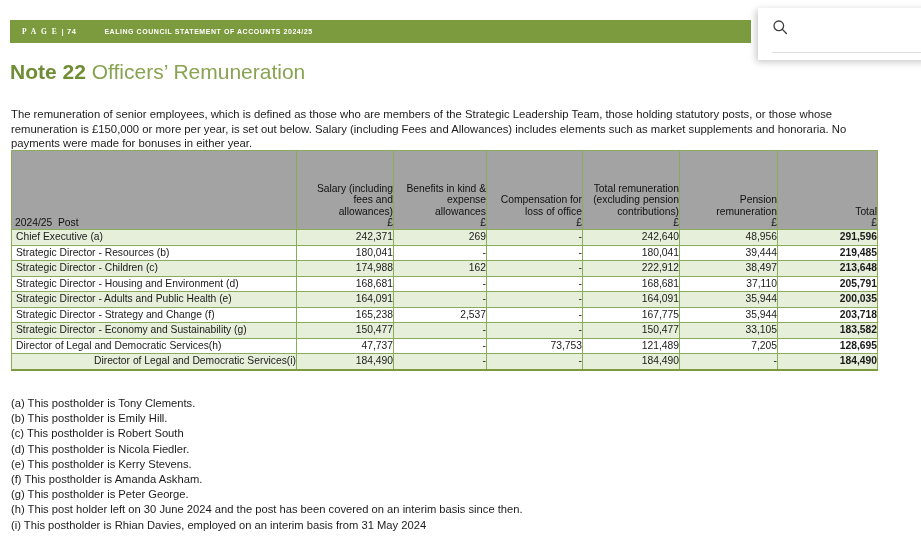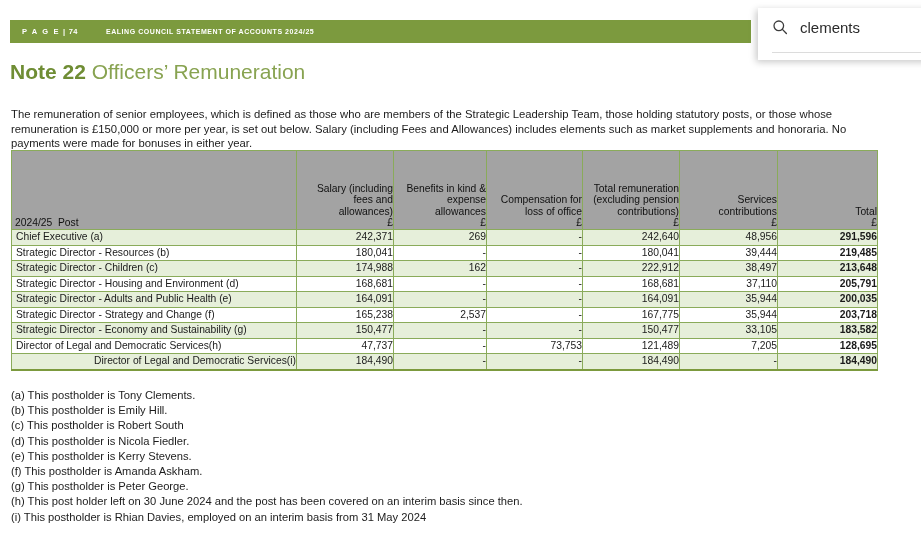--- a/index.html
+++ b/index.html
@@ -26,20 +26,21 @@
     align-items: center;
     white-space: nowrap;
     overflow: hidden;
   }
   .page-banner .pg-label {
     color: #ffffff;
     font-size: 7.5px;
     font-weight: bold;
     letter-spacing: 1.6px;
     margin-left: 12px;
+    font-family: Liberation Serif, serif;
   }
   .page-banner .pg-num {
     color: #ffffff;
     font-size: 7.5px;
     font-weight: bold;
     letter-spacing: 0.5px;
     margin-left: 3px;
   }
   .page-banner .pg-doc {
     color: #ffffff;
@@ -153,21 +154,21 @@
   }
   tbody td.num { text-align: right; }
   tbody td.total-col { font-weight: bold; }
   tbody tr.alt td { background: #e6efda; }
   tbody tr.plain td { background: #ffffff; }
   tbody tr:last-child td { border-bottom: 2px solid #7c9a3e; text-align: right; }
 
   
   .footnotes {
     position: absolute;
-    left: 11px; top: 388px;
+    left: 11px; top: 396px;
     width: 870px;
     font-size: 11.2px;
     line-height: 15.2px;
     color: #1c1c1c;
   }
   .footnotes div { white-space: nowrap; }
 </style>
 </head>
 <body>
 
@@ -179,21 +180,20 @@
     <span class="pg-num">74</span>
     <span class="pg-doc">EALING COUNCIL STATEMENT OF ACCOUNTS 2024/25</span>
   </div>
 
   <div class="search-overlay">
     <div class="search-row">
       <svg class="search-icon" viewBox="0 0 20 20">
         <circle cx="8.5" cy="8.5" r="6" fill="none" stroke="#3c3c3c" stroke-width="1.6"></circle>
         <line x1="13" y1="13" x2="18" y2="18.2" stroke="#3c3c3c" stroke-width="1.7" stroke-linecap="round"></line>
       </svg>
-      <input class="search-input" type="text" value="clements" style="">
     </div>
     <div class="search-underline"></div>
   </div>
 
   <div class="note-title">
     <span class="t-strong">Note 22</span>
     <span class="t-light">Officers’ Remuneration</span>
   </div>
 
   <p class="intro">The remuneration of senior employees, which is defined as those who are members of the Strategic Leadership Team, those holding statutory posts, or those whose remuneration is £150,000 or more per year, is set out below. Salary (including Fees and Allowances) includes elements such as market supplements and honoraria. No payments were made for bonuses in either year.</p>
@@ -224,21 +224,21 @@
         </th>
         <th>
           <span>Compensation for loss of office</span><br>
           <span>£</span>
         </th>
         <th>
           <span>Total remuneration (excluding pension contributions)</span><br>
           <span>£</span>
         </th>
         <th>
-          <span>Services contributions</span><br>
+          <span>Pension remuneration</span><br>
           <span>£</span>
         </th>
         <th>
           <span>Total</span><br>
           <span>£</span>
         </th>
       </tr>
     </thead>
     <tbody id="table-body">
         <tr class="alt">

